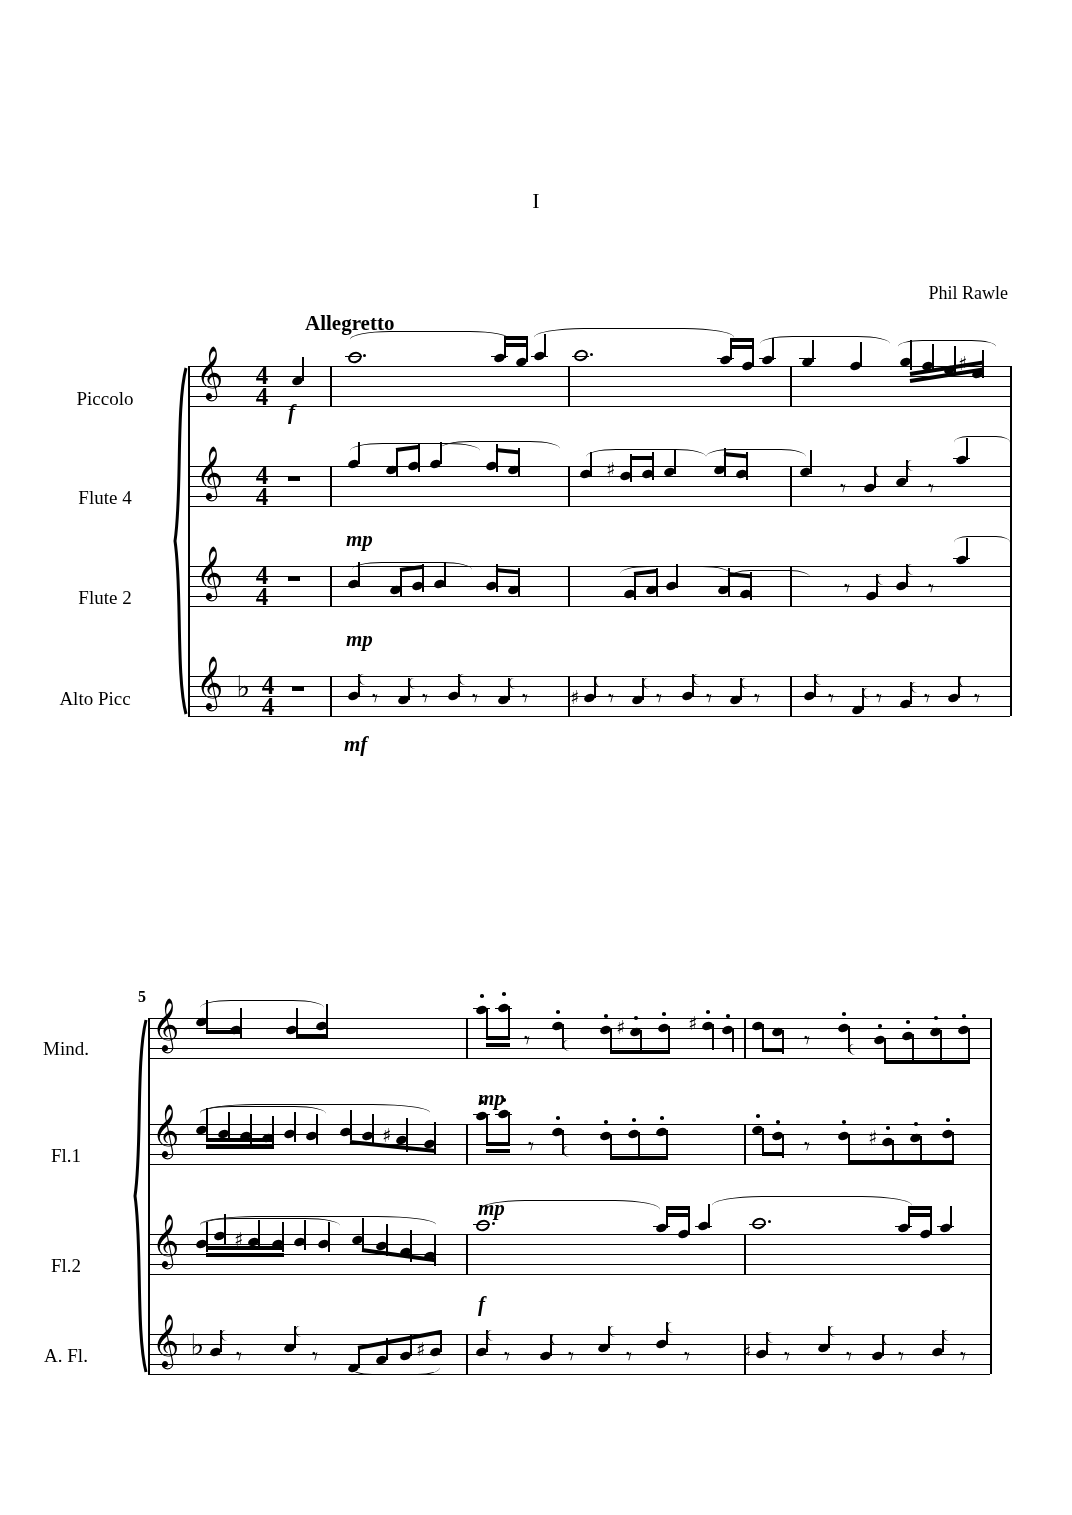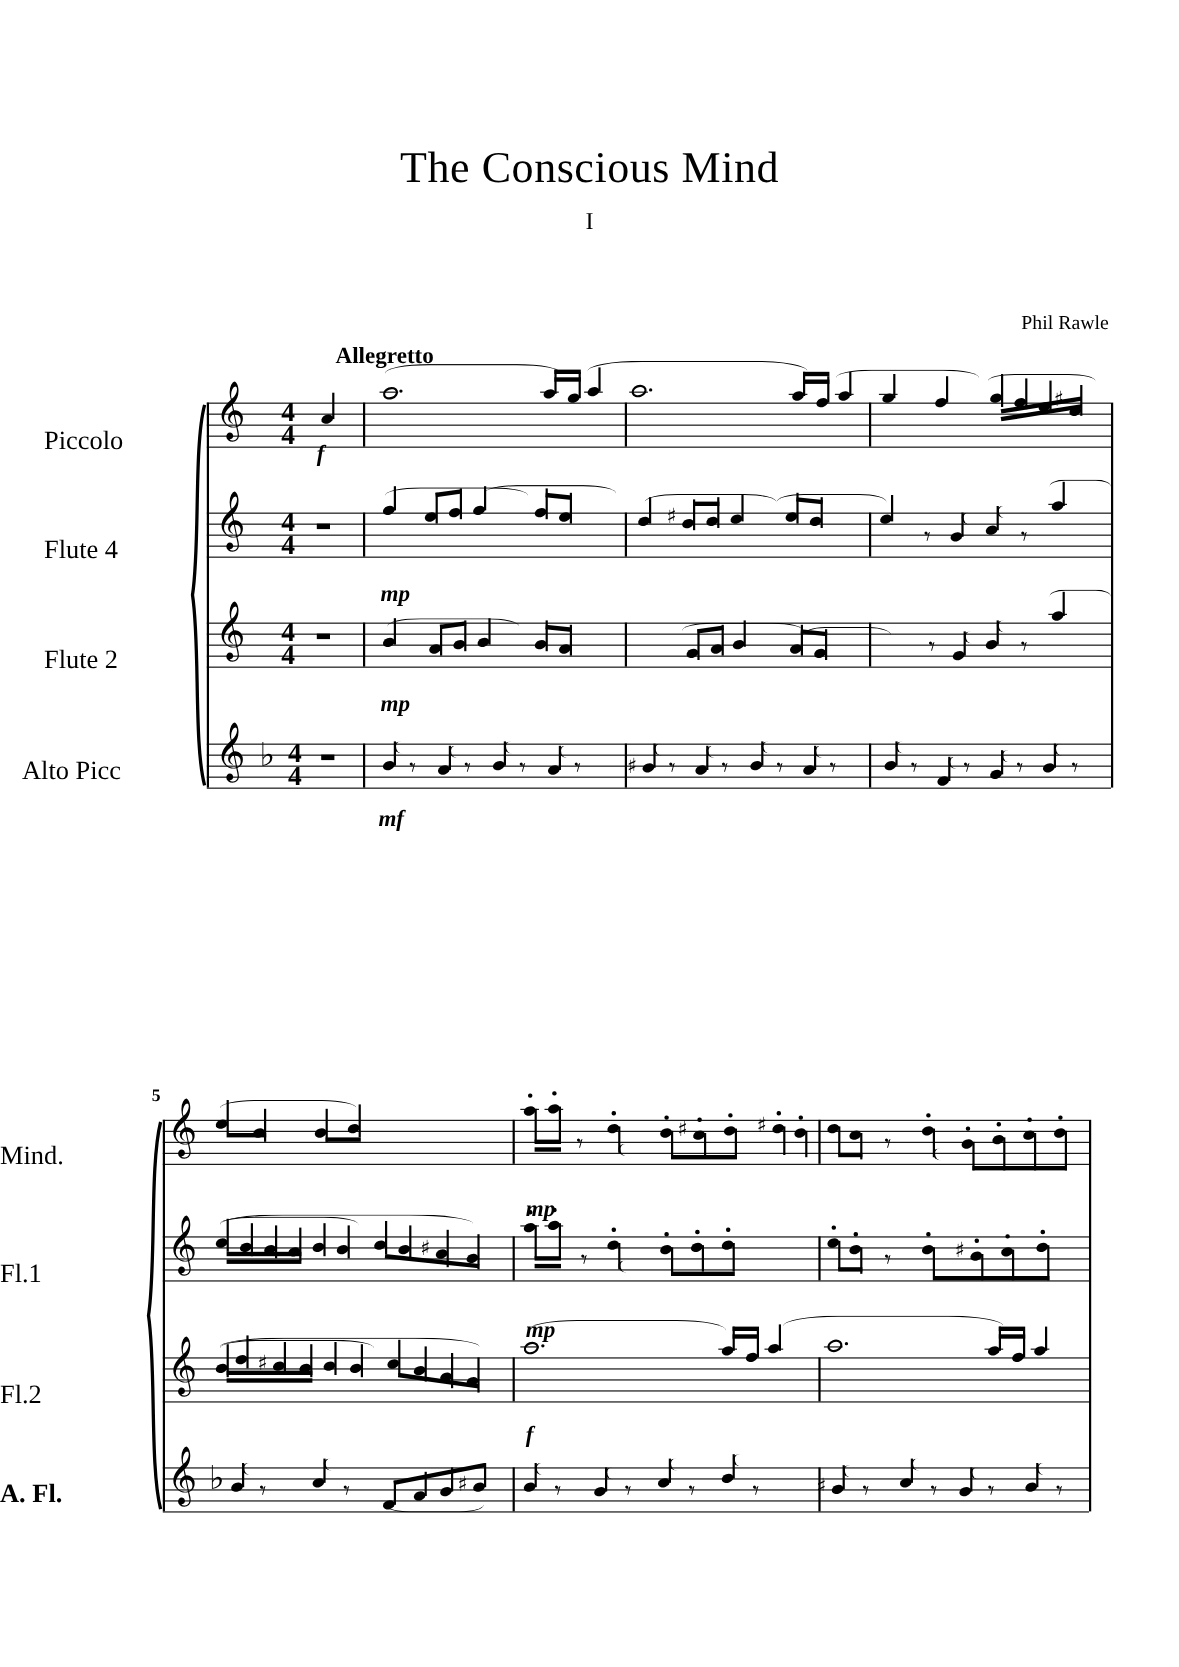--- a/index.html
+++ b/index.html
@@ -86,22 +86,22 @@
     width: 2.4px;
     background: #000;
   }
   .brace {
     position: absolute;
     font-size: 0;
   }
 
   .instr-label {
     position: absolute;
-    font-size: 24px;
-    text-align: left;
+    font-size: 19px;
+    text-align: center;
     white-space: nowrap;
   }
   .clef {
     position: absolute;
     font-family: "DejaVu Sans", sans-serif;
     font-size: 46px;
     line-height: 1;
   }
   .keysig {
     position: absolute;
@@ -210,21 +210,20 @@
     border-left: 2.5px solid #000;
     border-top-left-radius: 70% 40%;
     border-bottom-left-radius: 80% 60%;
   }
 </style>
 </head>
 <body>
 
 <div class="page">
 
-  <div class="title">The Conscious Mind</div>
   <div class="movement">I</div>
   <div class="composer">Phil Rawle</div>
   <div class="tempo">Allegretto</div>
 
   <div class="system" id="sys1" style="left:0; top:0; width:1072px; height:780px;">
 
     <svg class="brace" style="left:172px; top:366px; width:16px; height:350px;" viewBox="0 0 16 350">
       <path d="M14 2 C4 40 10 130 3 175 C10 220 4 310 14 348" stroke="#000" stroke-width="3" fill="none"></path>
     </svg>
     <div class="sysbar" style="left:188px; top:366px; height:350px;"></div>
@@ -749,21 +748,21 @@
     <div class="ledger" style="left:895px; top:1226px;"></div>
     <div class="stem" style="left:908px; top:1206px; height:22px;"></div>
     <div class="nh" style="left:920px; top:1230px;"></div>
     <div class="stem" style="left:930px; top:1210px; height:24px;"></div>
     <div class="beam" style="left:908px; top:1206px; width:24px;"></div>
     <div class="beam" style="left:908px; top:1213px; width:24px;"></div>
     <div class="nh" style="left:940px; top:1224px;"></div>
     <div class="ledger" style="left:937px; top:1226px;"></div>
     <div class="stem" style="left:950px; top:1206px; height:22px;"></div>
 
-    <div class="instr-label" style="left:0px; top:1345px; width:132px;font-weight:bold;">A. Fl.</div>
+    <div class="instr-label" style="left:0px; top:1345px; width:132px;">A. Fl.</div>
     <div class="stave" style="left:148px; top:1334px; width:842px;">
       <div class="ln"></div>
         <div class="ln"></div>
         <div class="ln"></div>
         <div class="ln"></div>
         <div class="ln"></div>
     </div>
     <div class="clef" style="left:152px; top:1317px;">𝄞</div>
     <div class="keysig" style="left:190px; top:1330px;">♭</div>
     <div class="dyn" style="left:478px; top:1292px;">f</div>

